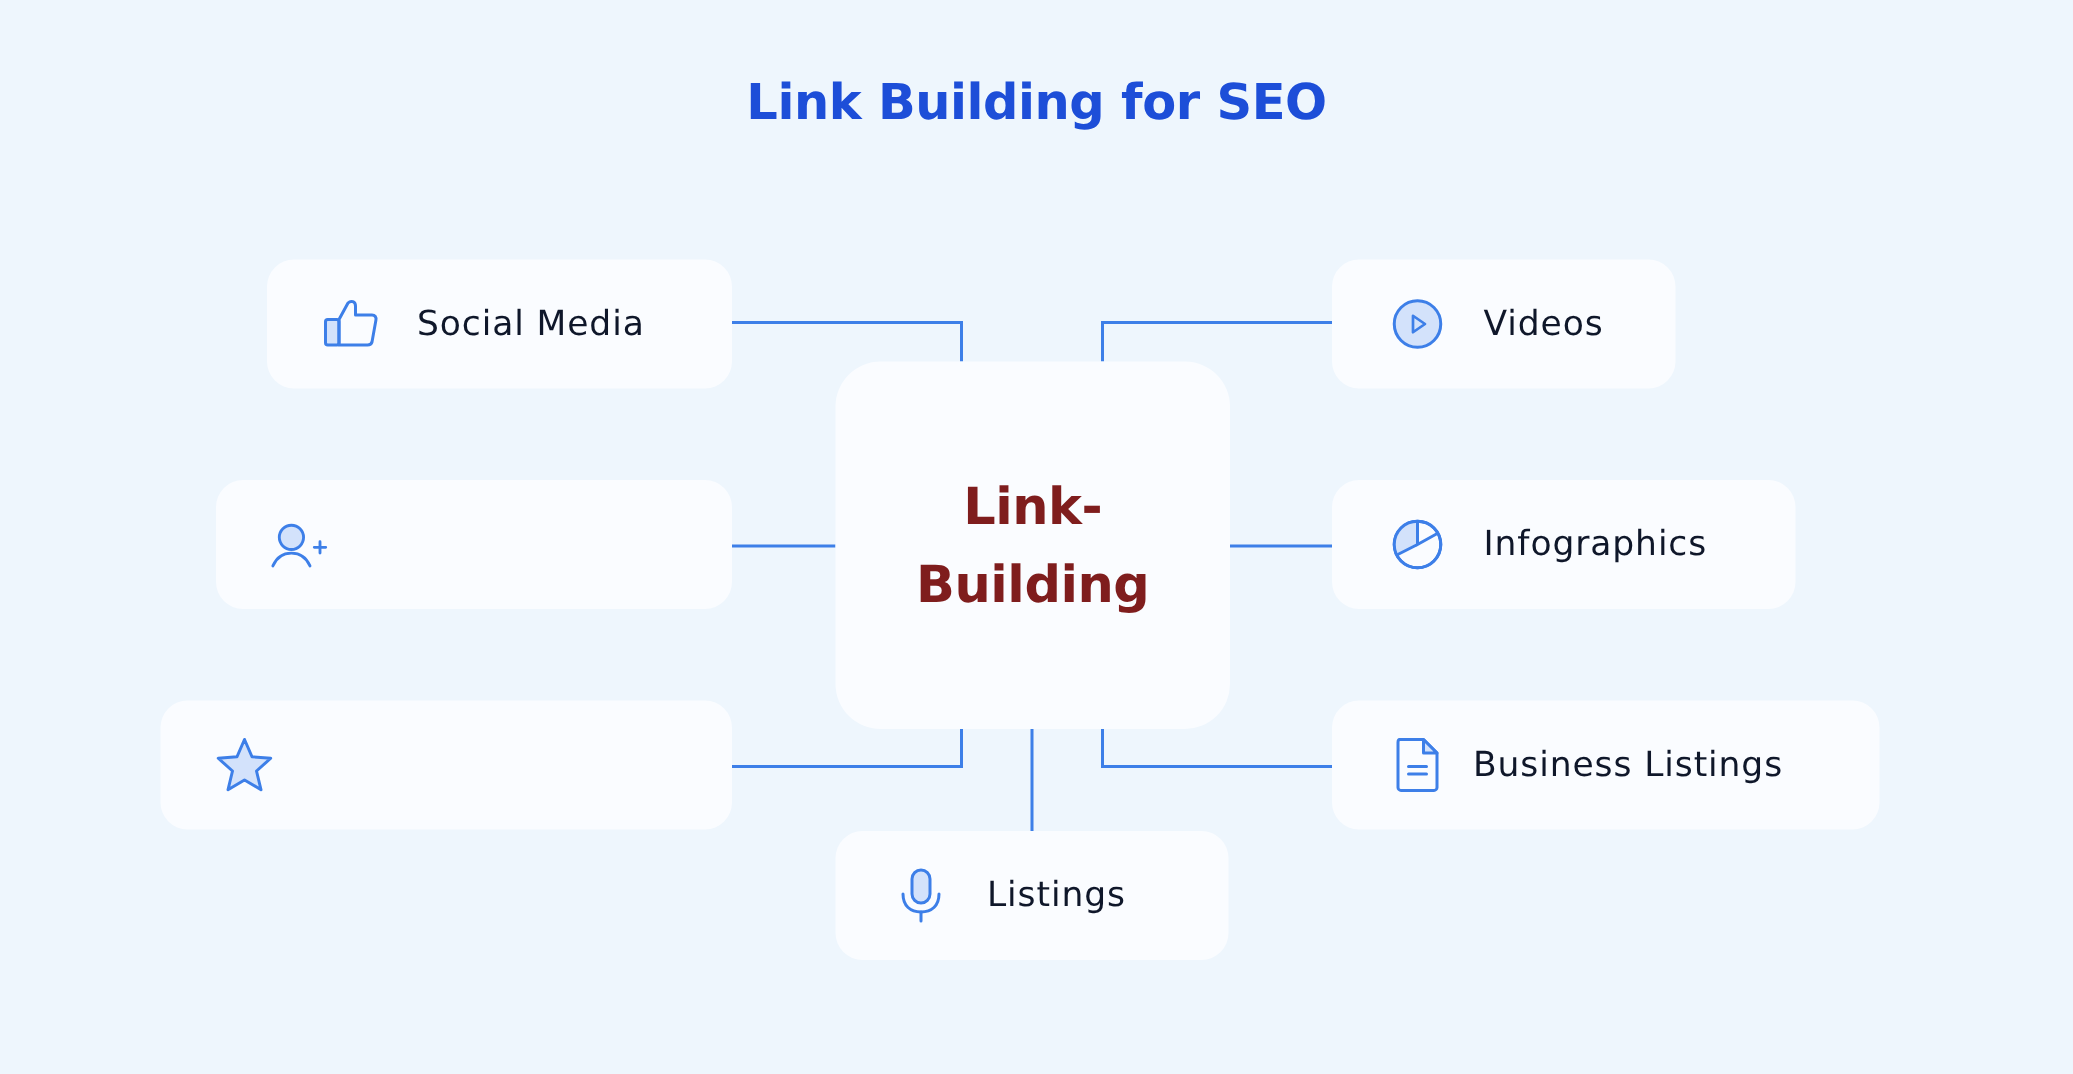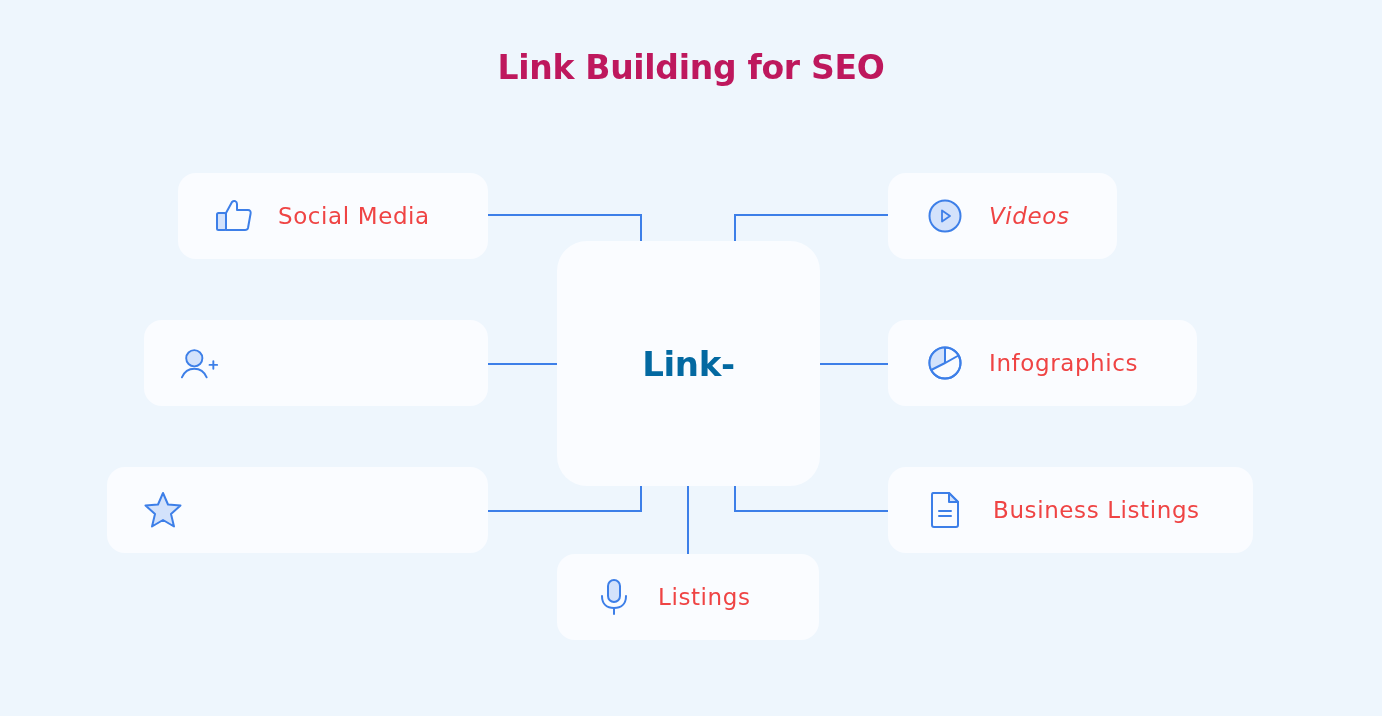--- a/index.html
+++ b/index.html
@@ -15,21 +15,21 @@
       font-family: "DejaVu Sans", "Liberation Sans", sans-serif;
     }
     .title {
       position: absolute;
       left: 0;
       top: 48px;
       width: 1382px;
       text-align: center;
       font-size: 33px;
       font-weight: bold;
-      color: #be185d;
+      color: #1d4ed8;
       letter-spacing: -0.3px;
     }
     .card {
       position: absolute;
       background: #fafcff;
       border-radius: 18px;
       display: flex;
       align-items: center;
       box-sizing: border-box;
       height: 86px;
@@ -37,41 +37,41 @@
     .card .icon {
       width: 40px;
       height: 40px;
       display: flex;
       align-items: center;
       justify-content: center;
       flex-shrink: 0;
     }
     .card .label {
       font-size: 23px;
-      color: #ef4444;
+      color: #0f172a;
       letter-spacing: 0.6px;
       white-space: nowrap;
     }
     .center {
       position: absolute;
       left: 557px;
       top: 241px;
       width: 263px;
       height: 245px;
       background: #fafcff;
       border-radius: 30px;
       display: flex;
       align-items: center;
       justify-content: center;
       text-align: center;
     }
     .center .center-text {
       font-size: 34px;
       font-weight: bold;
-      color: #0369a1;
+      color: #7f1d1d;
       line-height: 52px;
       letter-spacing: -0.3px;
     }
     .line {
       position: absolute;
       background: #3d7fe8;
     }
     .h { height: 2px; }
     .v { width: 2px; }
   </style>
@@ -102,20 +102,21 @@
   <div class="line v" style="left:734px; top:486px; height:26px;"></div>
   <div class="line h" style="left:734px; top:510px; width:154px;"></div>
 </div>
 <div>
   <div class="line v" style="left:687px; top:486px; height:68px;"></div>
 </div>
 
 <div class="center">
   <div class="center-text">
     <div>Link-</div>
+    <div>Building</div>
   </div>
 </div>
 
 <div class="card" style="left:178px; top:173px; width:310px; padding-left:36px;">
   <span class="icon">
     <svg width="38" height="34" viewBox="0 0 38 34">
       <rect x="2" y="14" width="9" height="17" rx="1.5" fill="#d3e2fb" stroke="#3d7fe8" stroke-width="2"></rect>
       <path d="M11 31 V14 L17 3 C19 1 22 2 22 5 V11 H33 C35 11 36 12.5 35.6 14.5 L33 29 C32.6 30.5 31.5 31 30 31 Z" fill="none" stroke="#3d7fe8" stroke-width="2" stroke-linejoin="round"></path>
     </svg>
   </span>
@@ -133,21 +134,21 @@
 </div>
 
 <div class="card" style="left:107px; top:467px; width:381px; padding-left:36px;">
   <span class="icon">
     <svg width="40" height="38" viewBox="0 0 40 38">
       <path d="M20 2 L25 13.5 L37.5 14.5 L28 23 L31 35.5 L20 29 L9 35.5 L12 23 L2.5 14.5 L15 13.5 Z" fill="#d3e2fb" stroke="#3d7fe8" stroke-width="2" stroke-linejoin="round"></path>
     </svg>
   </span>
 </div>
 
-<div class="card" style="left:888px; top:173px; width:229px; padding-left:37px;font-style:italic;">
+<div class="card" style="left:888px; top:173px; width:229px; padding-left:37px;">
   <span class="icon">
     <svg width="36" height="36" viewBox="0 0 36 36">
       <circle cx="18" cy="18" r="15.5" fill="#d3e2fb" stroke="#3d7fe8" stroke-width="2"></circle>
       <path d="M15 12.5 L23 18 L15 23.5 Z" fill="none" stroke="#3d7fe8" stroke-width="1.8" stroke-linejoin="round"></path>
     </svg>
   </span>
   <span class="label" style="margin-left:24px;">Videos</span>
 </div>
 
 <div class="card" style="left:888px; top:320px; width:309px; padding-left:37px;">
@@ -163,21 +164,21 @@
 </div>
 
 <div class="card" style="left:888px; top:467px; width:365px; padding-left:37px;">
   <span class="icon">
     <svg width="32" height="38" viewBox="0 0 32 38">
       <path d="M4 2 H20 L29 11 V34 C29 35 28 36 27 36 H5 C4 36 3 35 3 34 V4 C3 3 3.5 2 4 2 Z" fill="#fafcff" stroke="#3d7fe8" stroke-width="2" stroke-linejoin="round"></path>
       <path d="M20 2 V11 H29 Z" fill="#d3e2fb" stroke="#3d7fe8" stroke-width="2" stroke-linejoin="round"></path>
       <path d="M10 20 H22 M10 25 H22" stroke="#3d7fe8" stroke-width="2" stroke-linecap="round"></path>
     </svg>
   </span>
-  <span class="label" style="margin-left:28px;">Business Listings</span>
+  <span class="label" style="margin-left:17px;">Business Listings</span>
 </div>
 
 <div class="card" style="left:557px; top:554px; width:262px; padding-left:37px;">
   <span class="icon">
     <svg width="30" height="38" viewBox="0 0 30 38">
       <rect x="9" y="2" width="12" height="22" rx="6" fill="#d3e2fb" stroke="#3d7fe8" stroke-width="2"></rect>
       <path d="M3 18 C3 26 8 30 15 30 C22 30 27 26 27 18" fill="none" stroke="#3d7fe8" stroke-width="2" stroke-linecap="round"></path>
       <path d="M15 30 V36" stroke="#3d7fe8" stroke-width="2" stroke-linecap="round"></path>
     </svg>
   </span>

